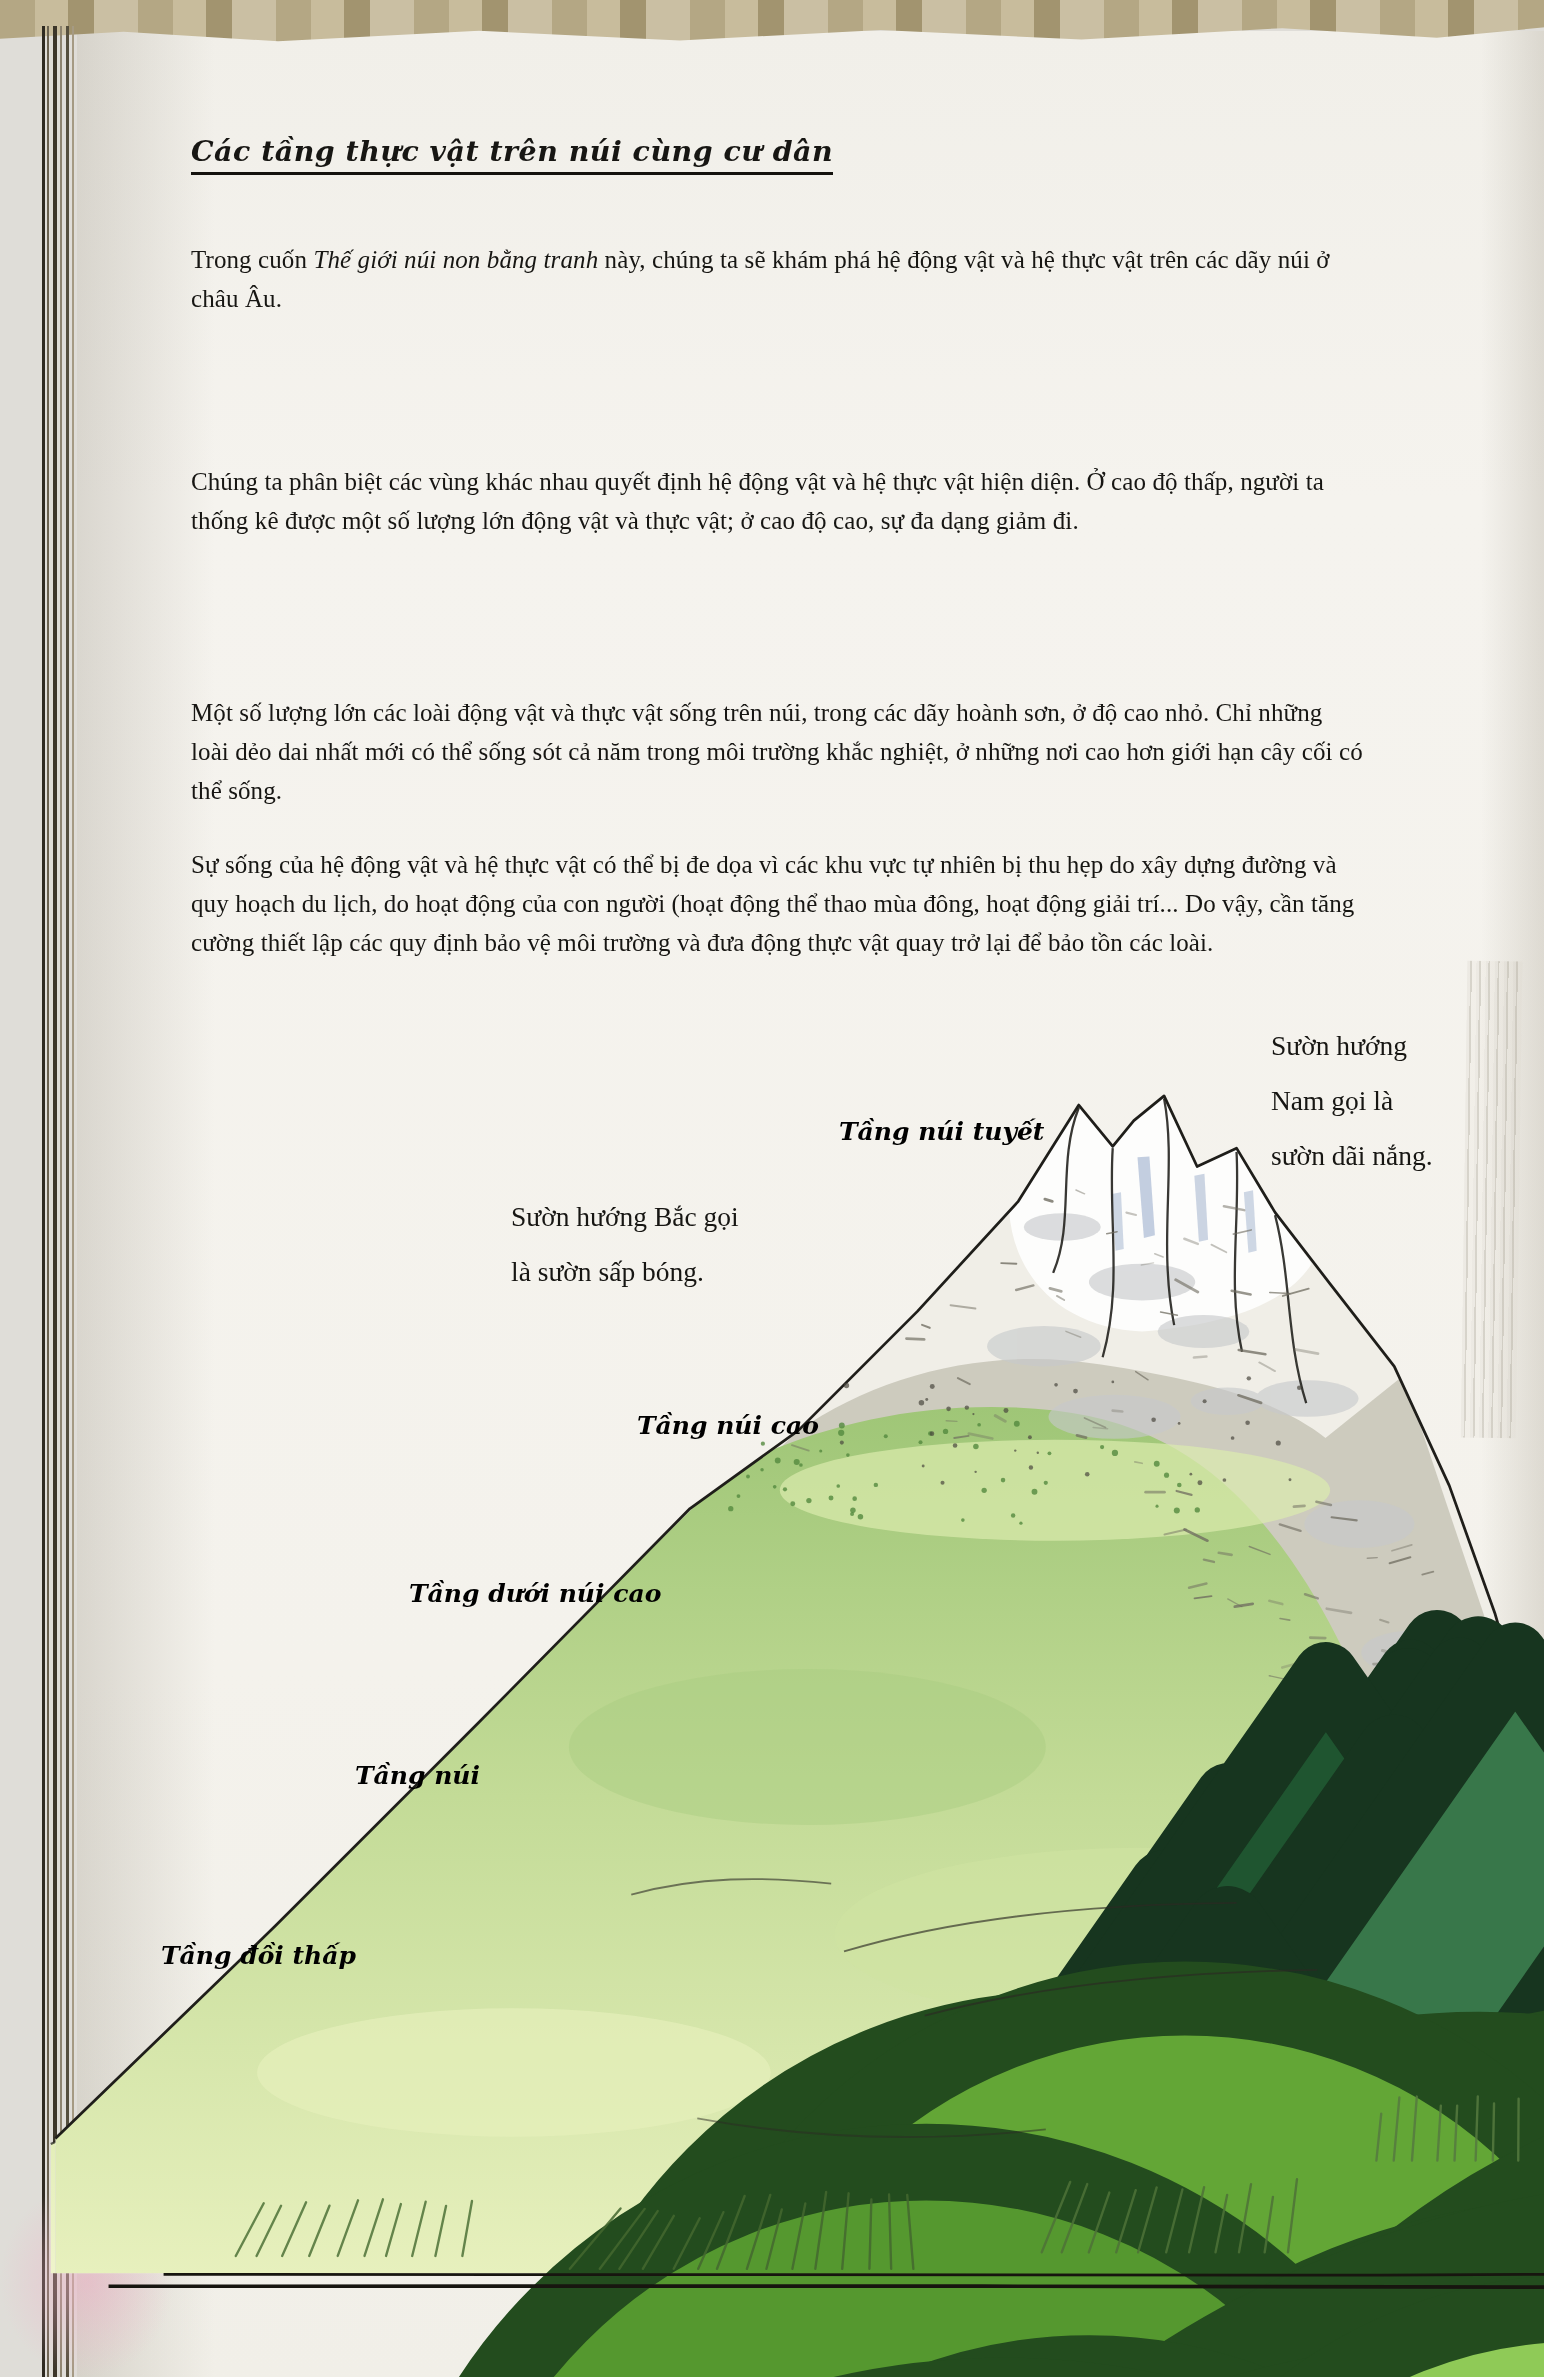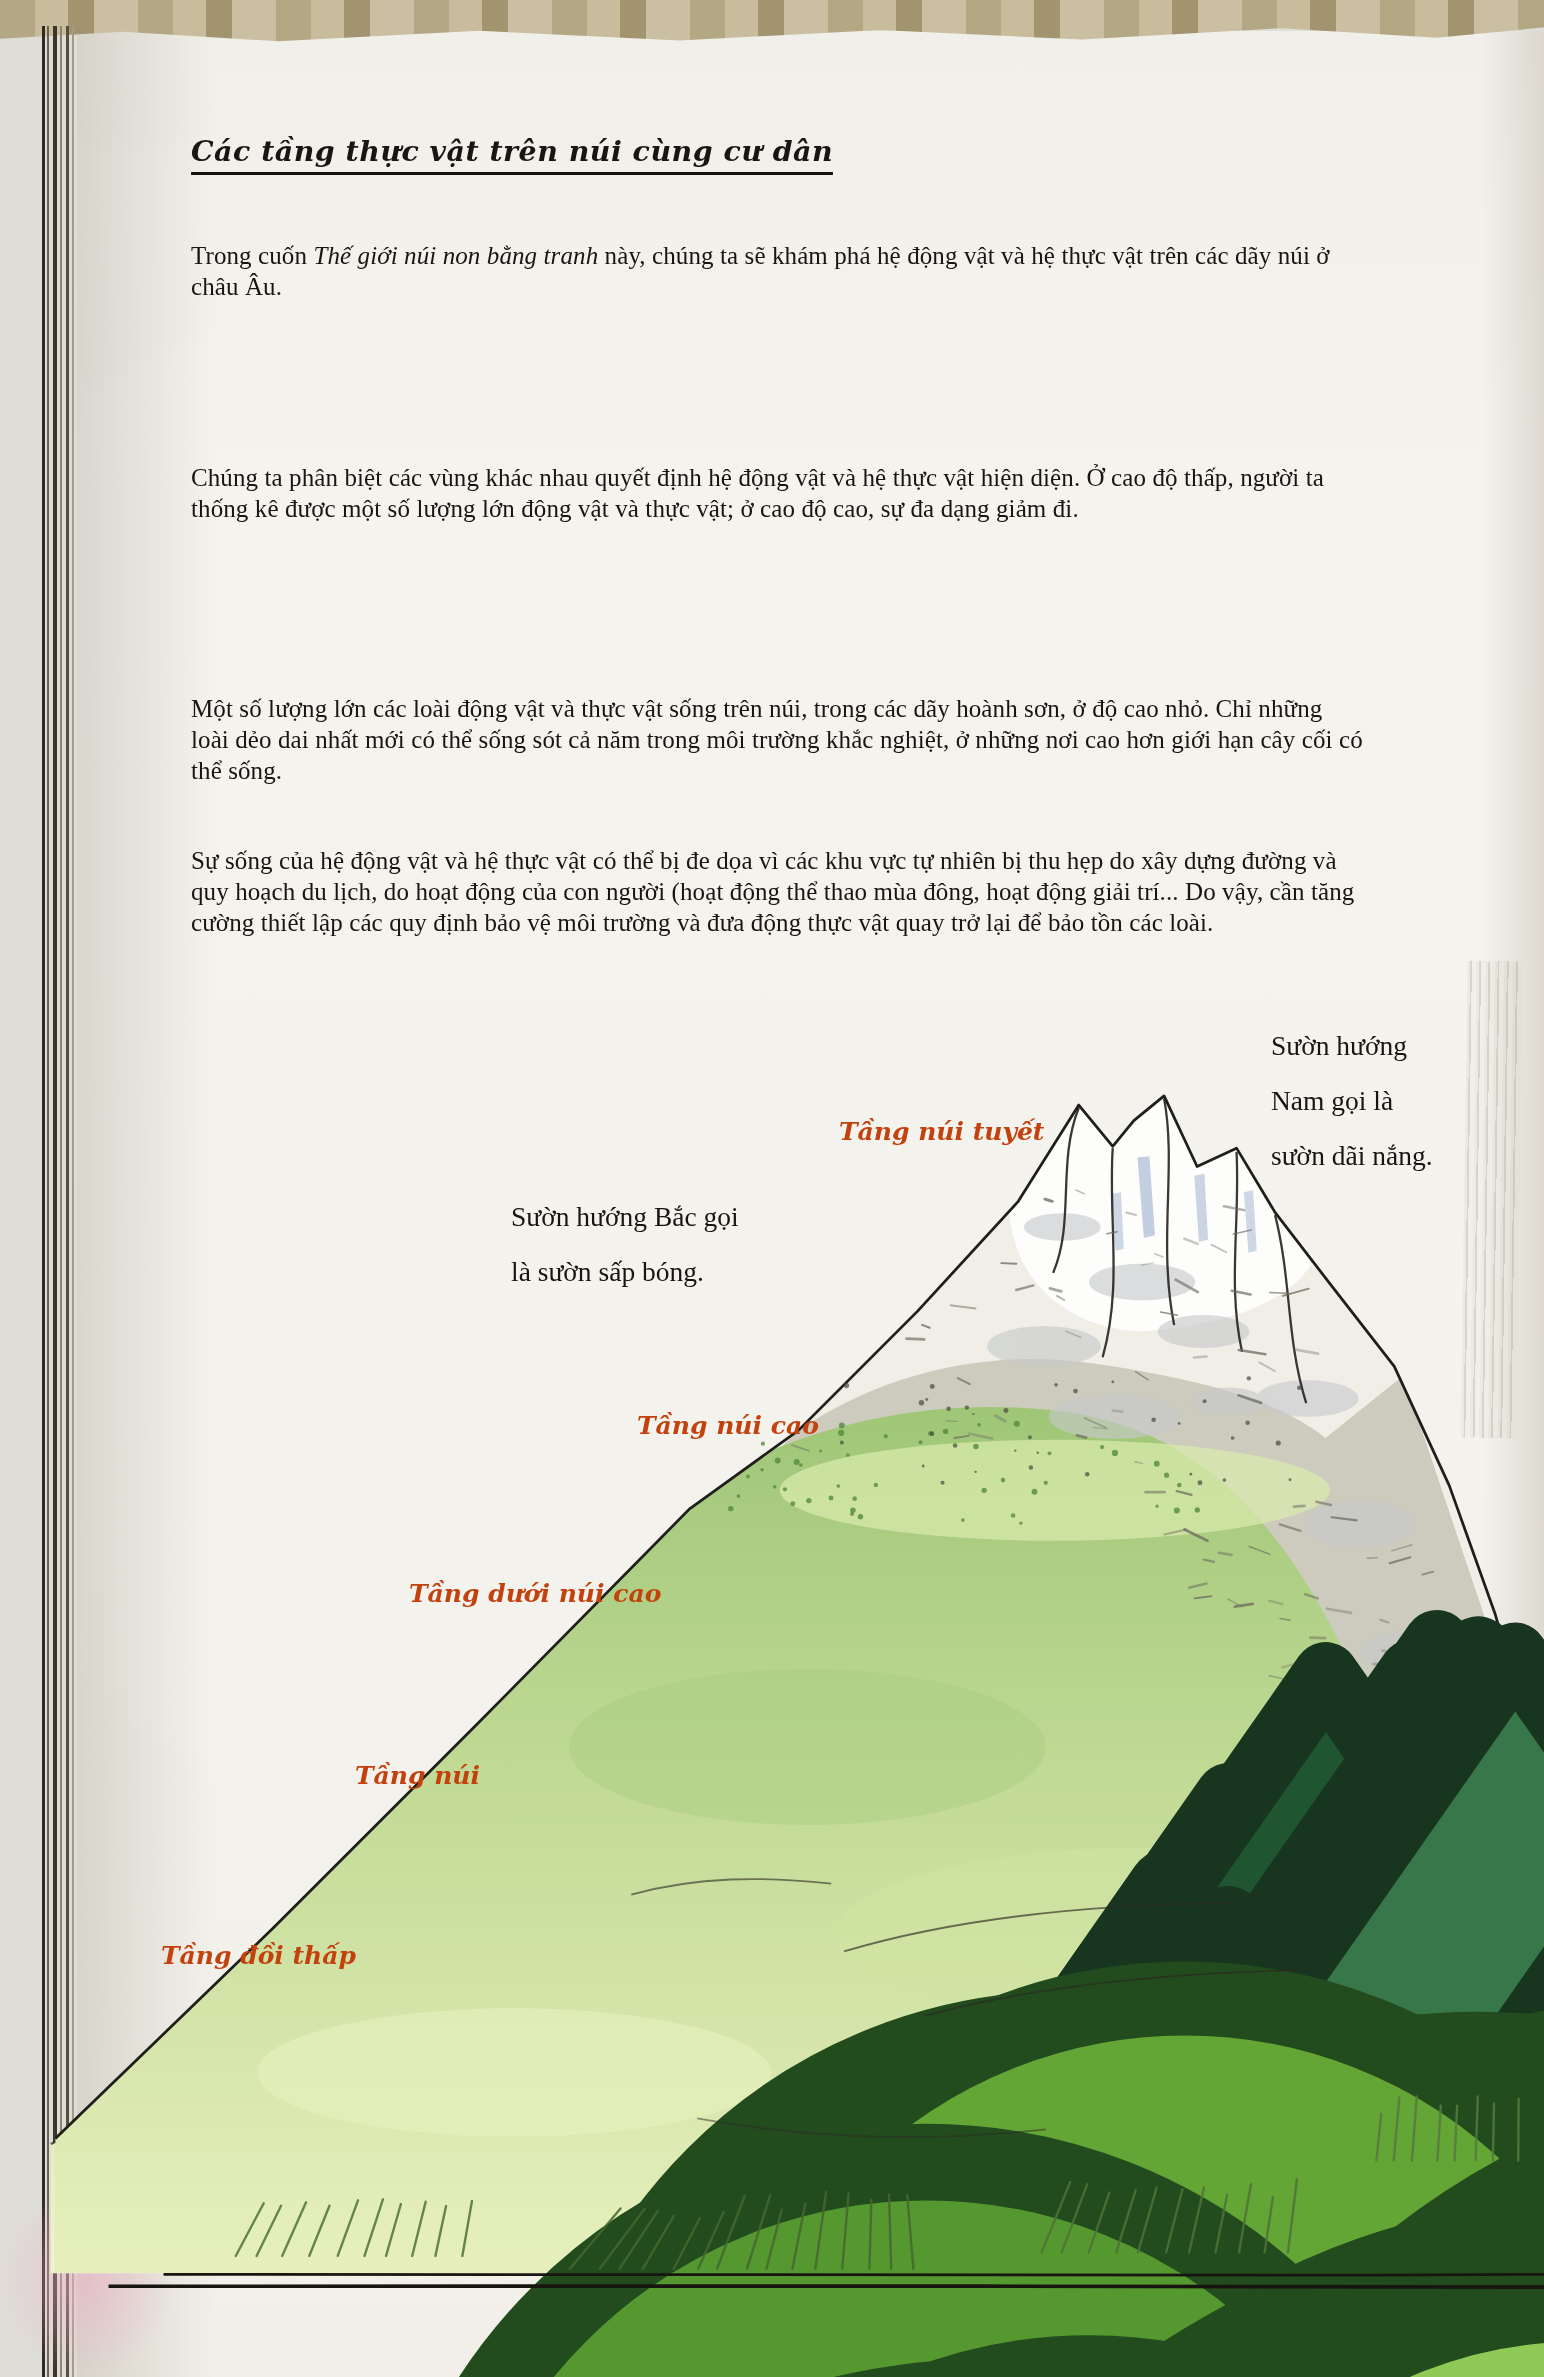--- a/index.html
+++ b/index.html
@@ -39,28 +39,28 @@
   }
   .content{position:absolute;inset:0;}
   .title{position:absolute;left:191px;top:90px;}
   .title span{
     display:inline-block;font-family:"DejaVu Serif","Liberation Serif",serif;
     font-style:italic;font-weight:700;font-size:28.4px;letter-spacing:0.5px;
     border-bottom:3.7px solid #14120e;padding-bottom:3.7px;margin-top:44px;
   }
   .body-p{
     position:absolute;left:191px;width:1174px;margin:0;
-    font-size:25px;line-height:31px;letter-spacing:0.1px;
+    font-size:25px;line-height:39px;letter-spacing:0.1px;
   }
   .book-em{font-style:italic;}
   .slope-label{position:absolute;font-size:27.5px;line-height:55px;}
   .slope-label b{font-weight:400;}
   .zone-label{
     position:absolute;font-family:"DejaVu Serif","Liberation Serif",serif;
-    font-style:italic;font-weight:600;font-size:25px;white-space:nowrap;color:#c2410c;
+    font-style:italic;font-weight:600;font-size:25px;white-space:nowrap;color:#000000;
   }
   #mtn{position:absolute;left:0;top:0;}
 </style>
 </head>
 <body>
 
 <div class="photo">
   <div class="paper"></div>
   <div class="paper-shade-left"></div>
   <div class="top-edge"></div>

